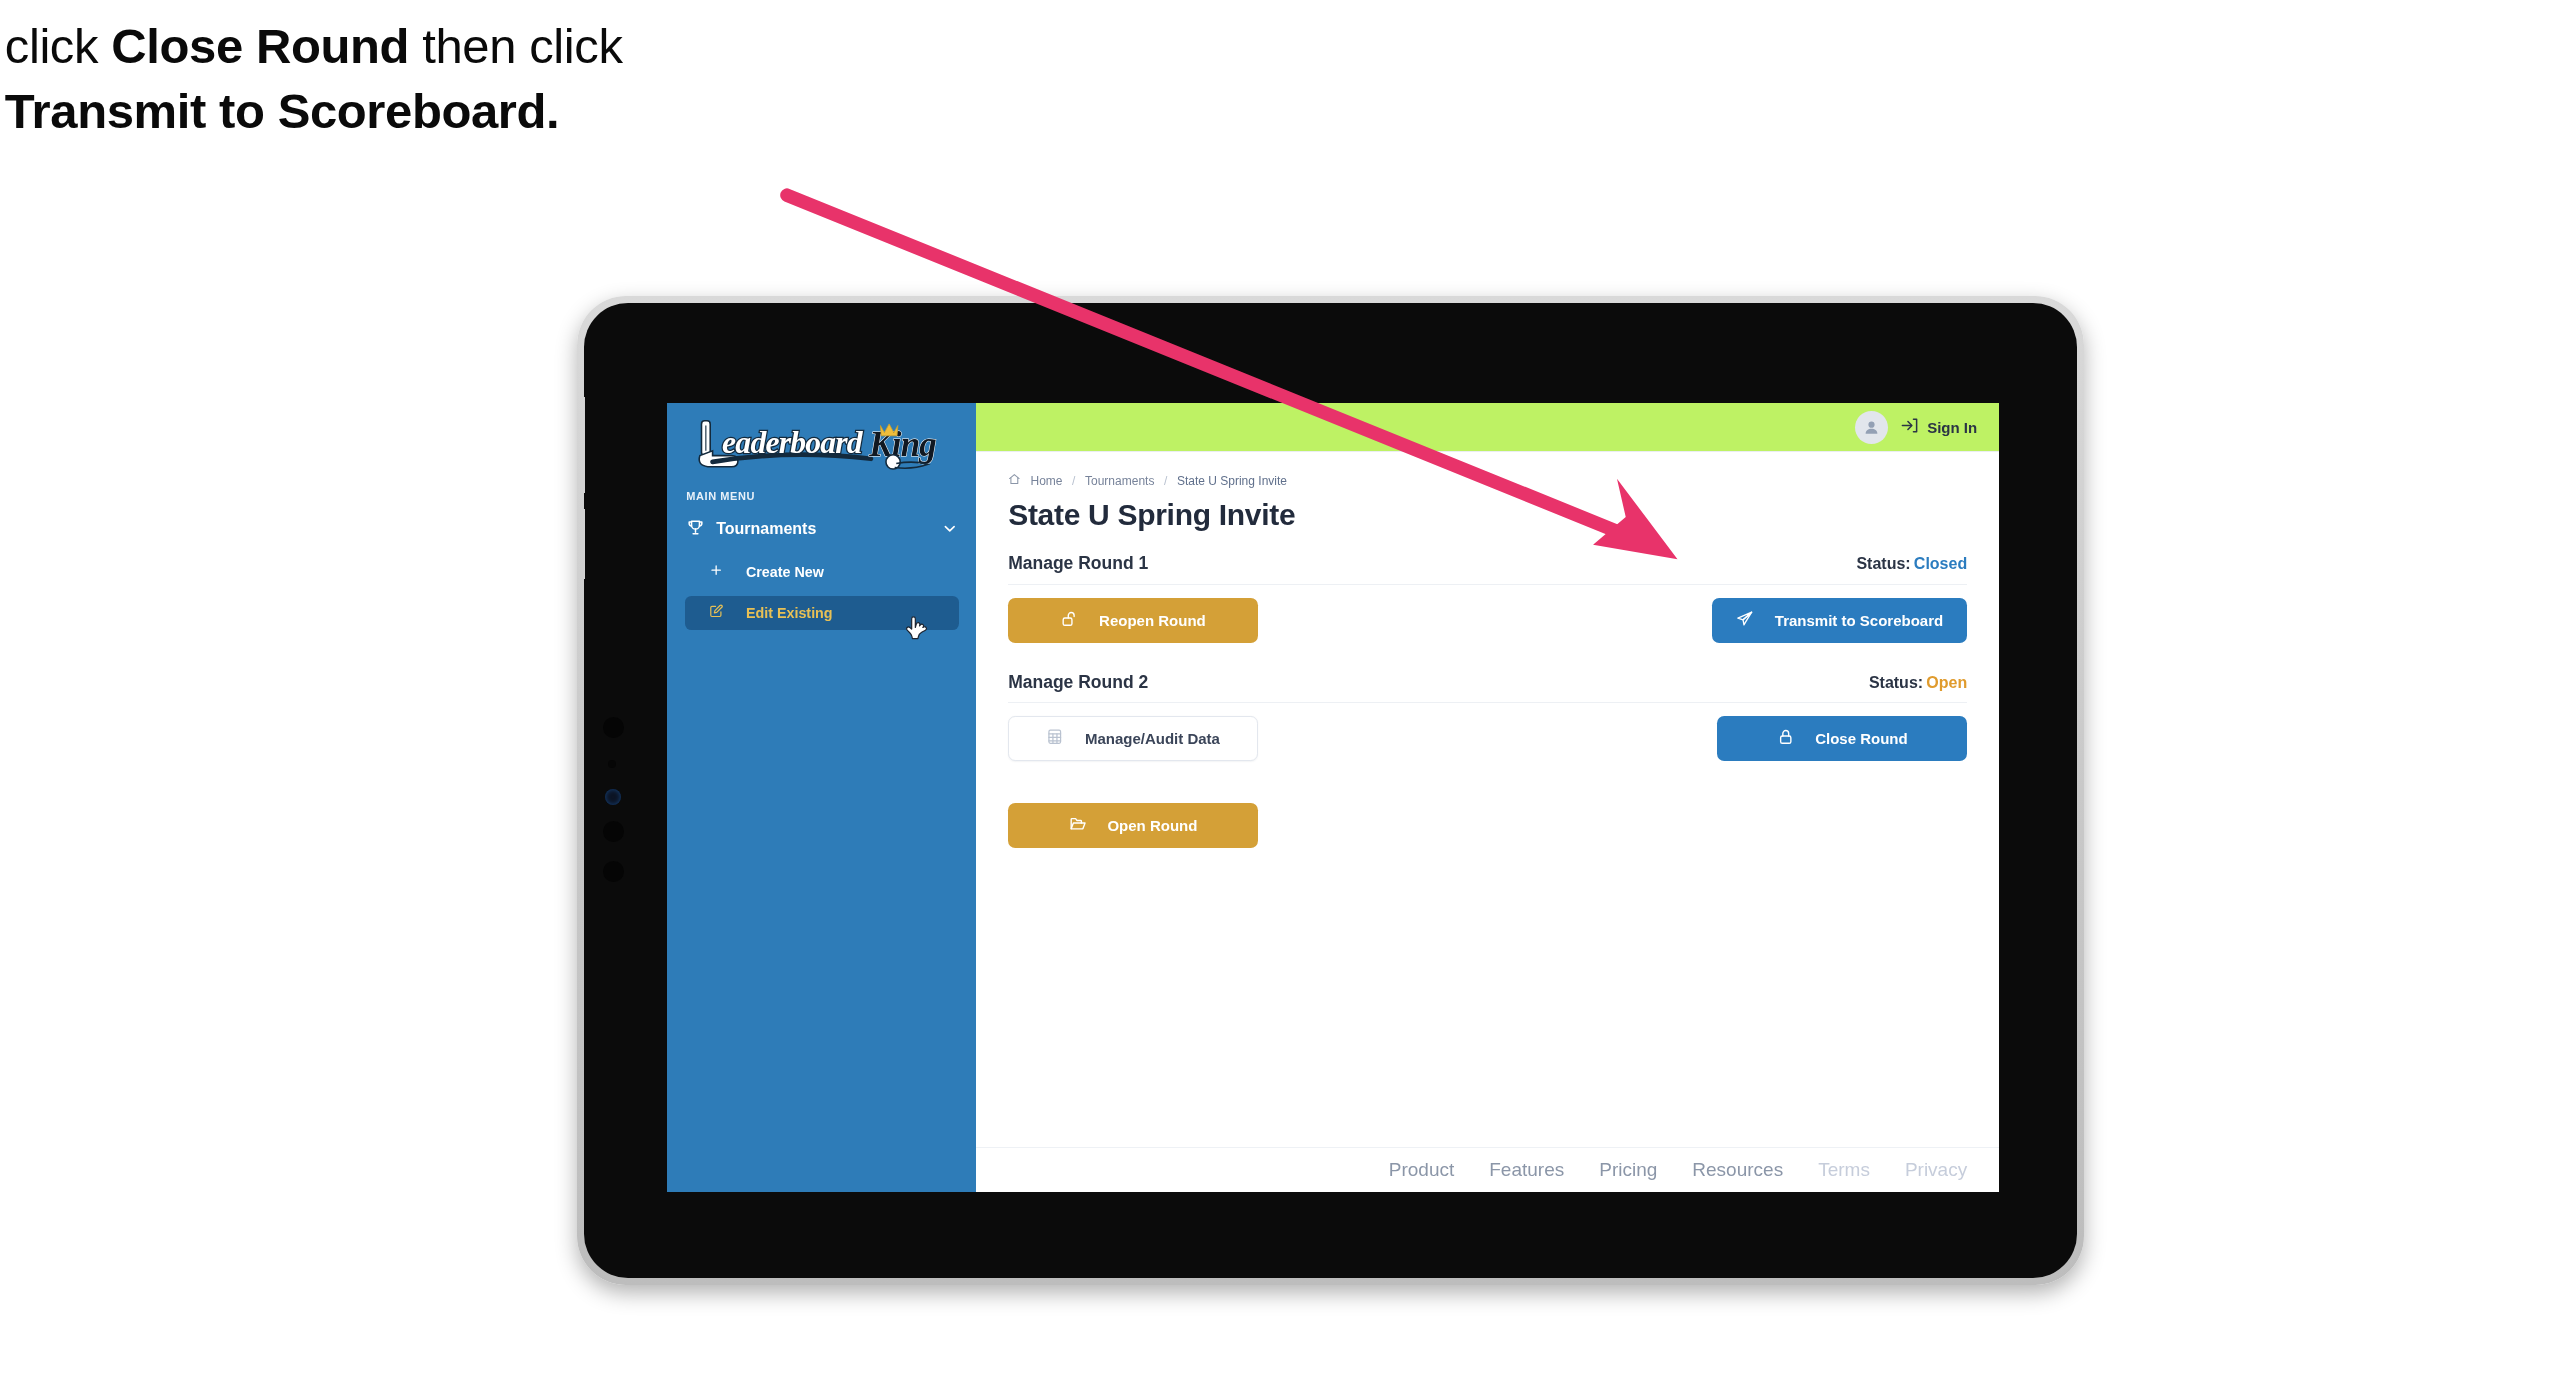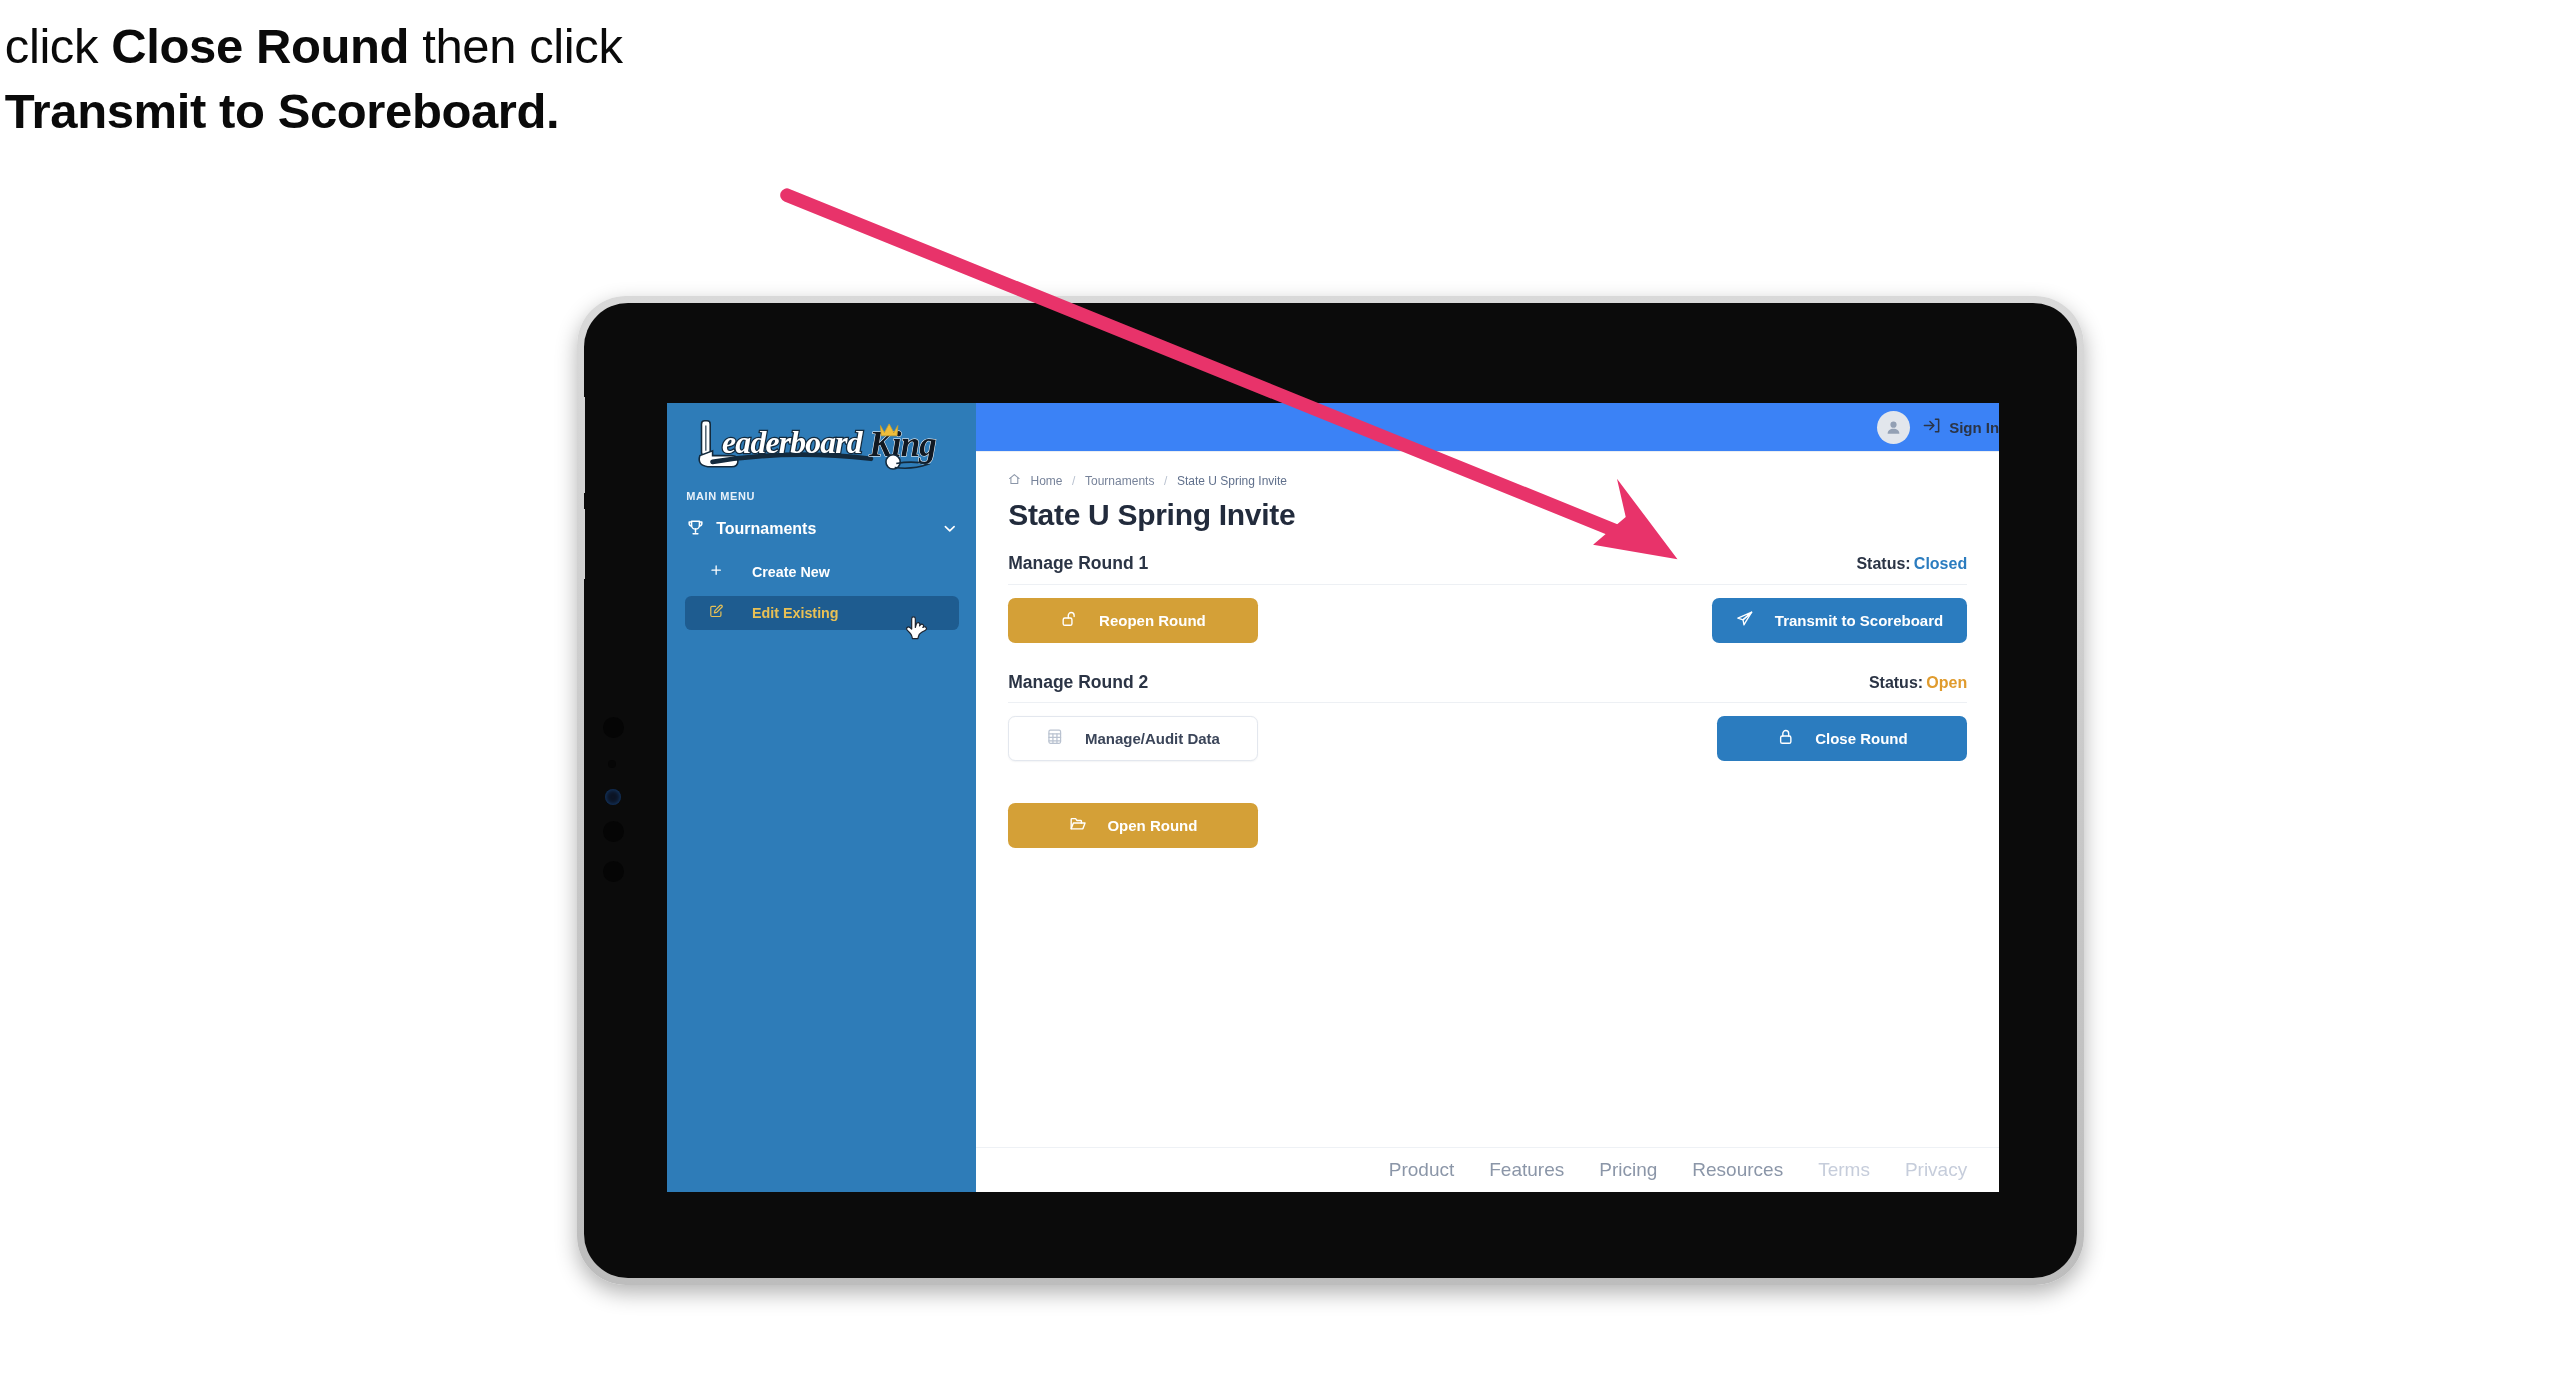--- a/index.html
+++ b/index.html
@@ -132,21 +132,21 @@
     padding: 7.2px 17.5px 7.2px 19px;
     color: #ffffff;
     font-size: 16px;
     font-weight: 700;
     cursor: pointer;
   }
   .nav-item .chev { margin-left: auto; display:flex; }
   .nav-sub {
     display: flex;
     align-items: center;
-    gap: 29px;
+    gap: 23px;
     margin: 6.4px 17.5px 0 17.5px;
     padding: 8.8px 0 8.8px 24px;
     color: #ffffff;
     font-size: 14.3px;
     font-weight: 700;
     border-radius: 6.4px;
     cursor: pointer;
   }
   .nav-sub.active {
     background: #1e5c90;
@@ -172,22 +172,23 @@
     display: flex;
     flex-direction: column;
     min-width: 0;
   }
   .topbar {
     height: 49px;
     border-bottom: 0.8px solid #eaeef2;
     display: flex;
     align-items: center;
     justify-content: flex-end;
+    padding-right: 22px;
     gap: 12.7px;
-    background:#3b82f6;
+    background:#bef264;
   }
   .avatar {
     width: 33px; height: 33px;
     border-radius: 50%;
     background: #e2e6ec;
     display: flex; align-items: center; justify-content: center;
   }
   .signin {
     display: flex; align-items: center; gap: 8px;
     font-size: 15px; font-weight: 700; color: #2b3445;

